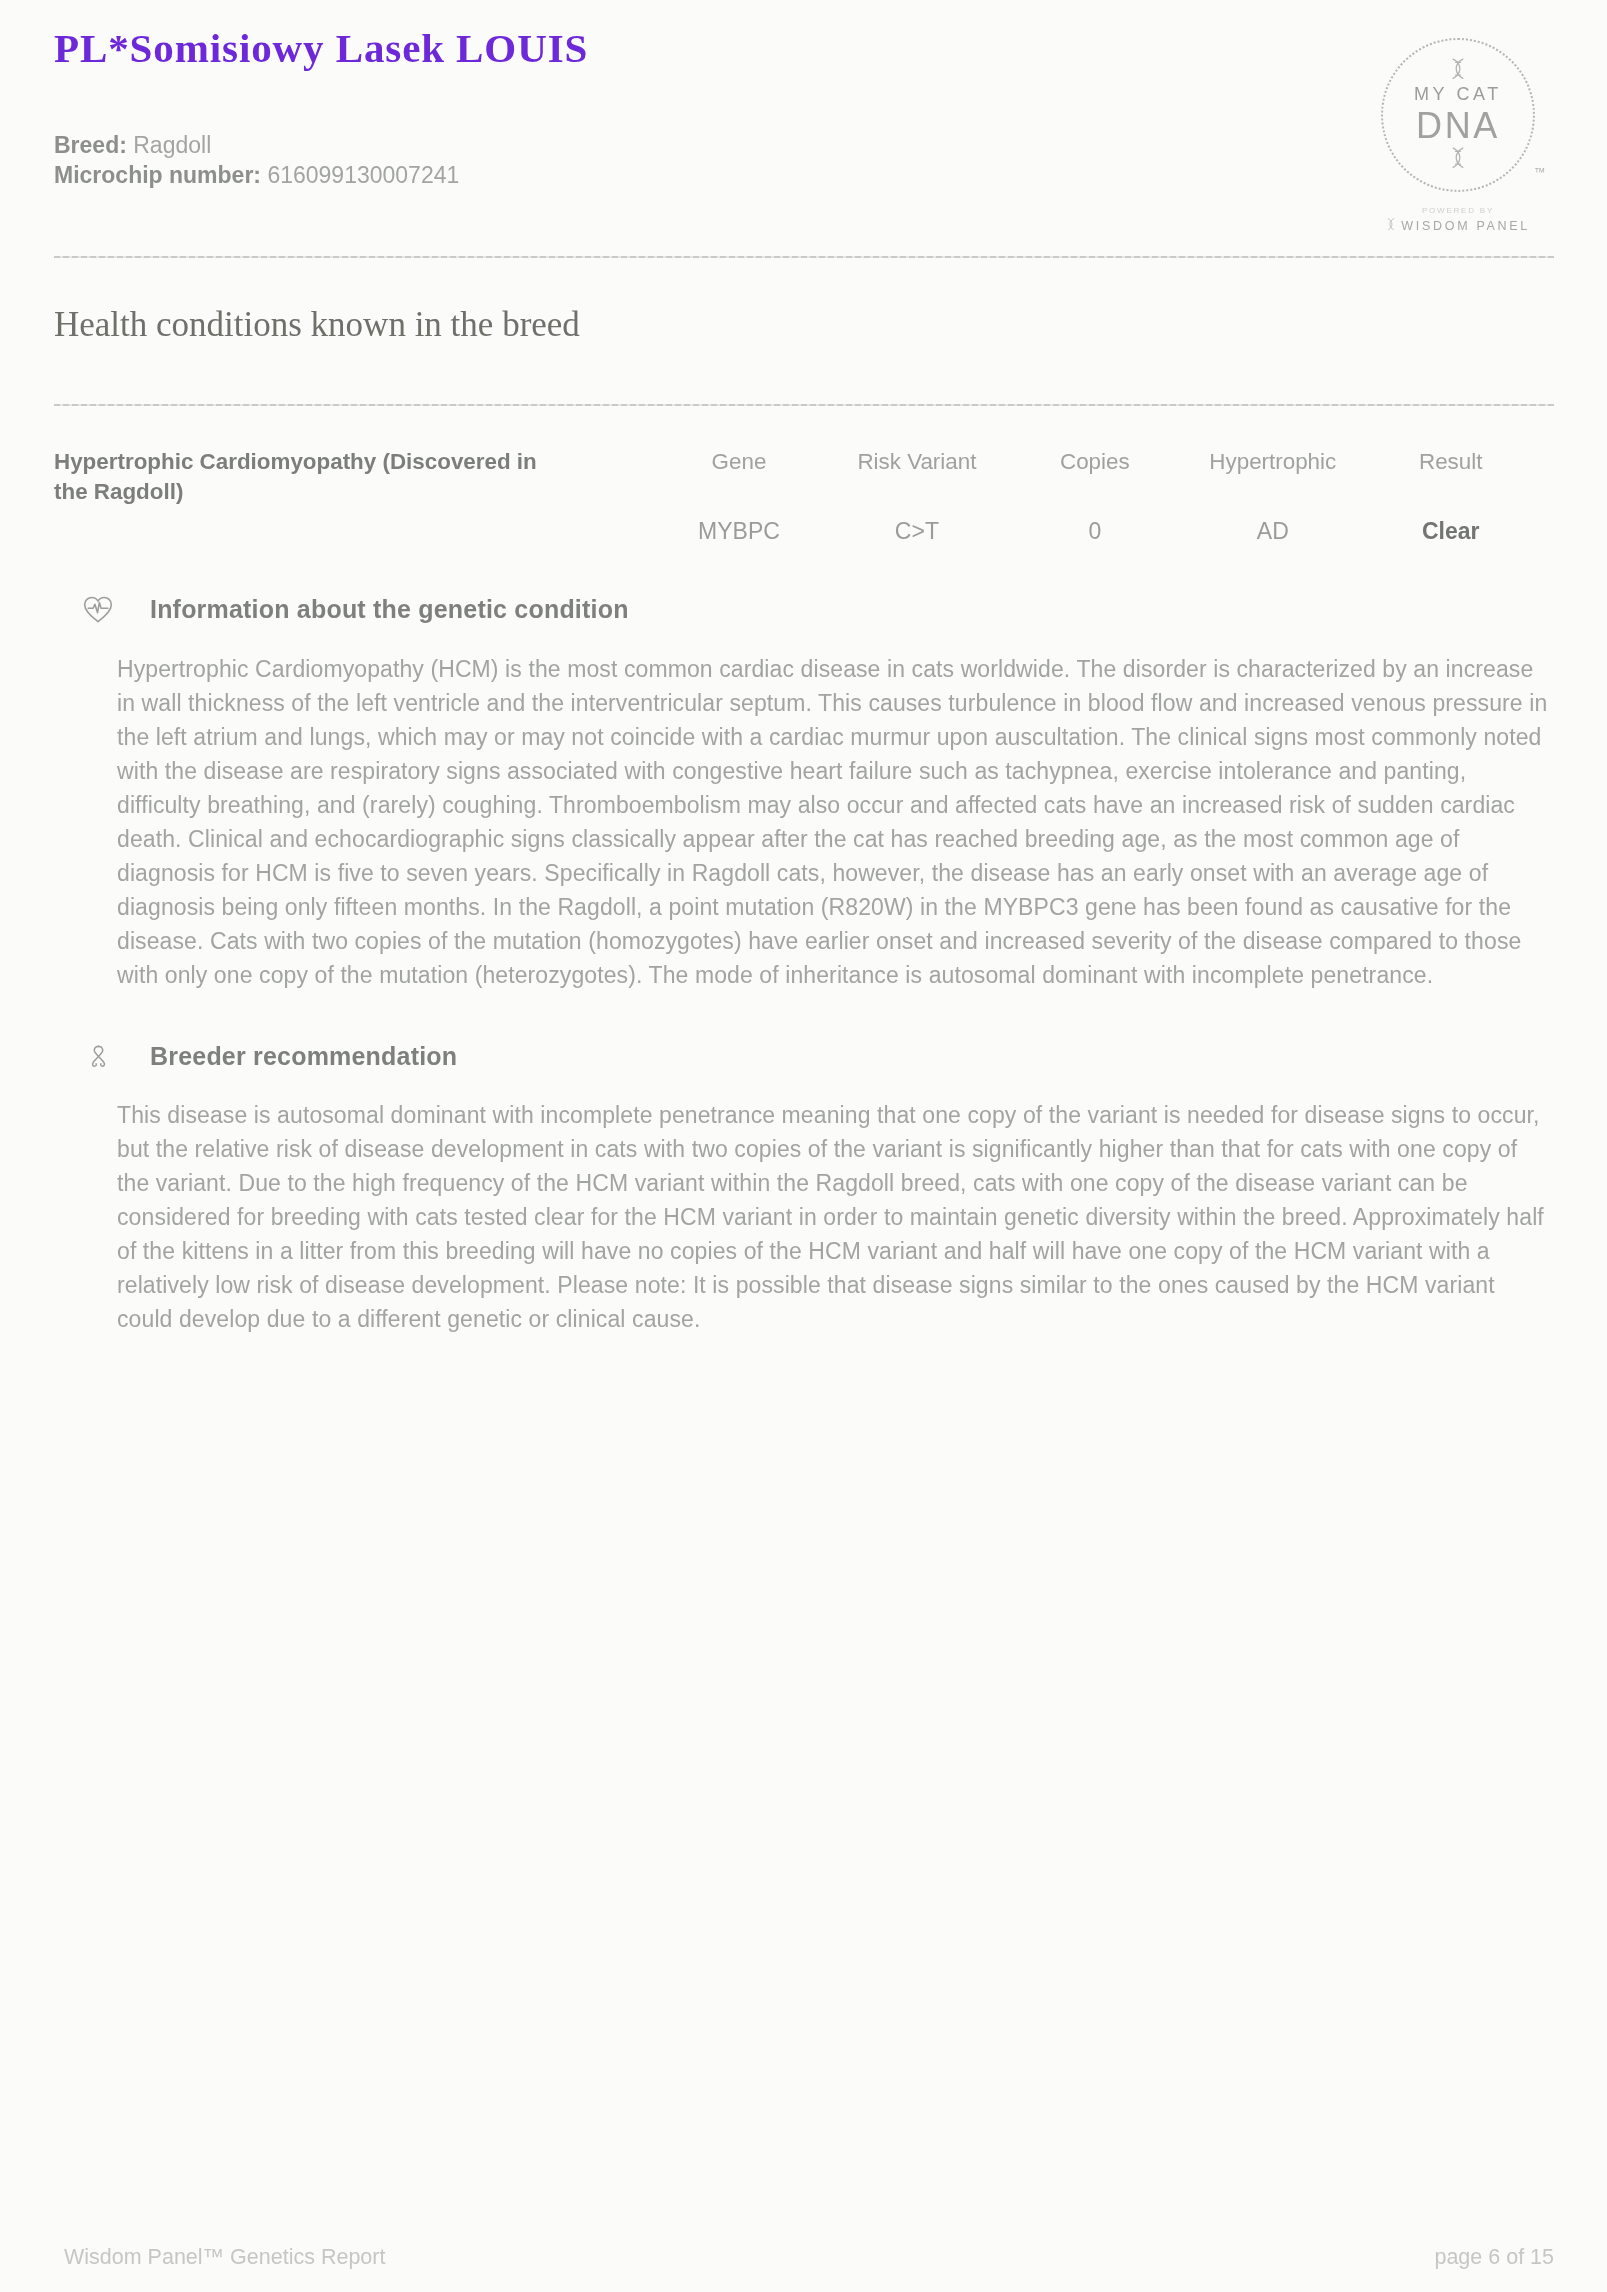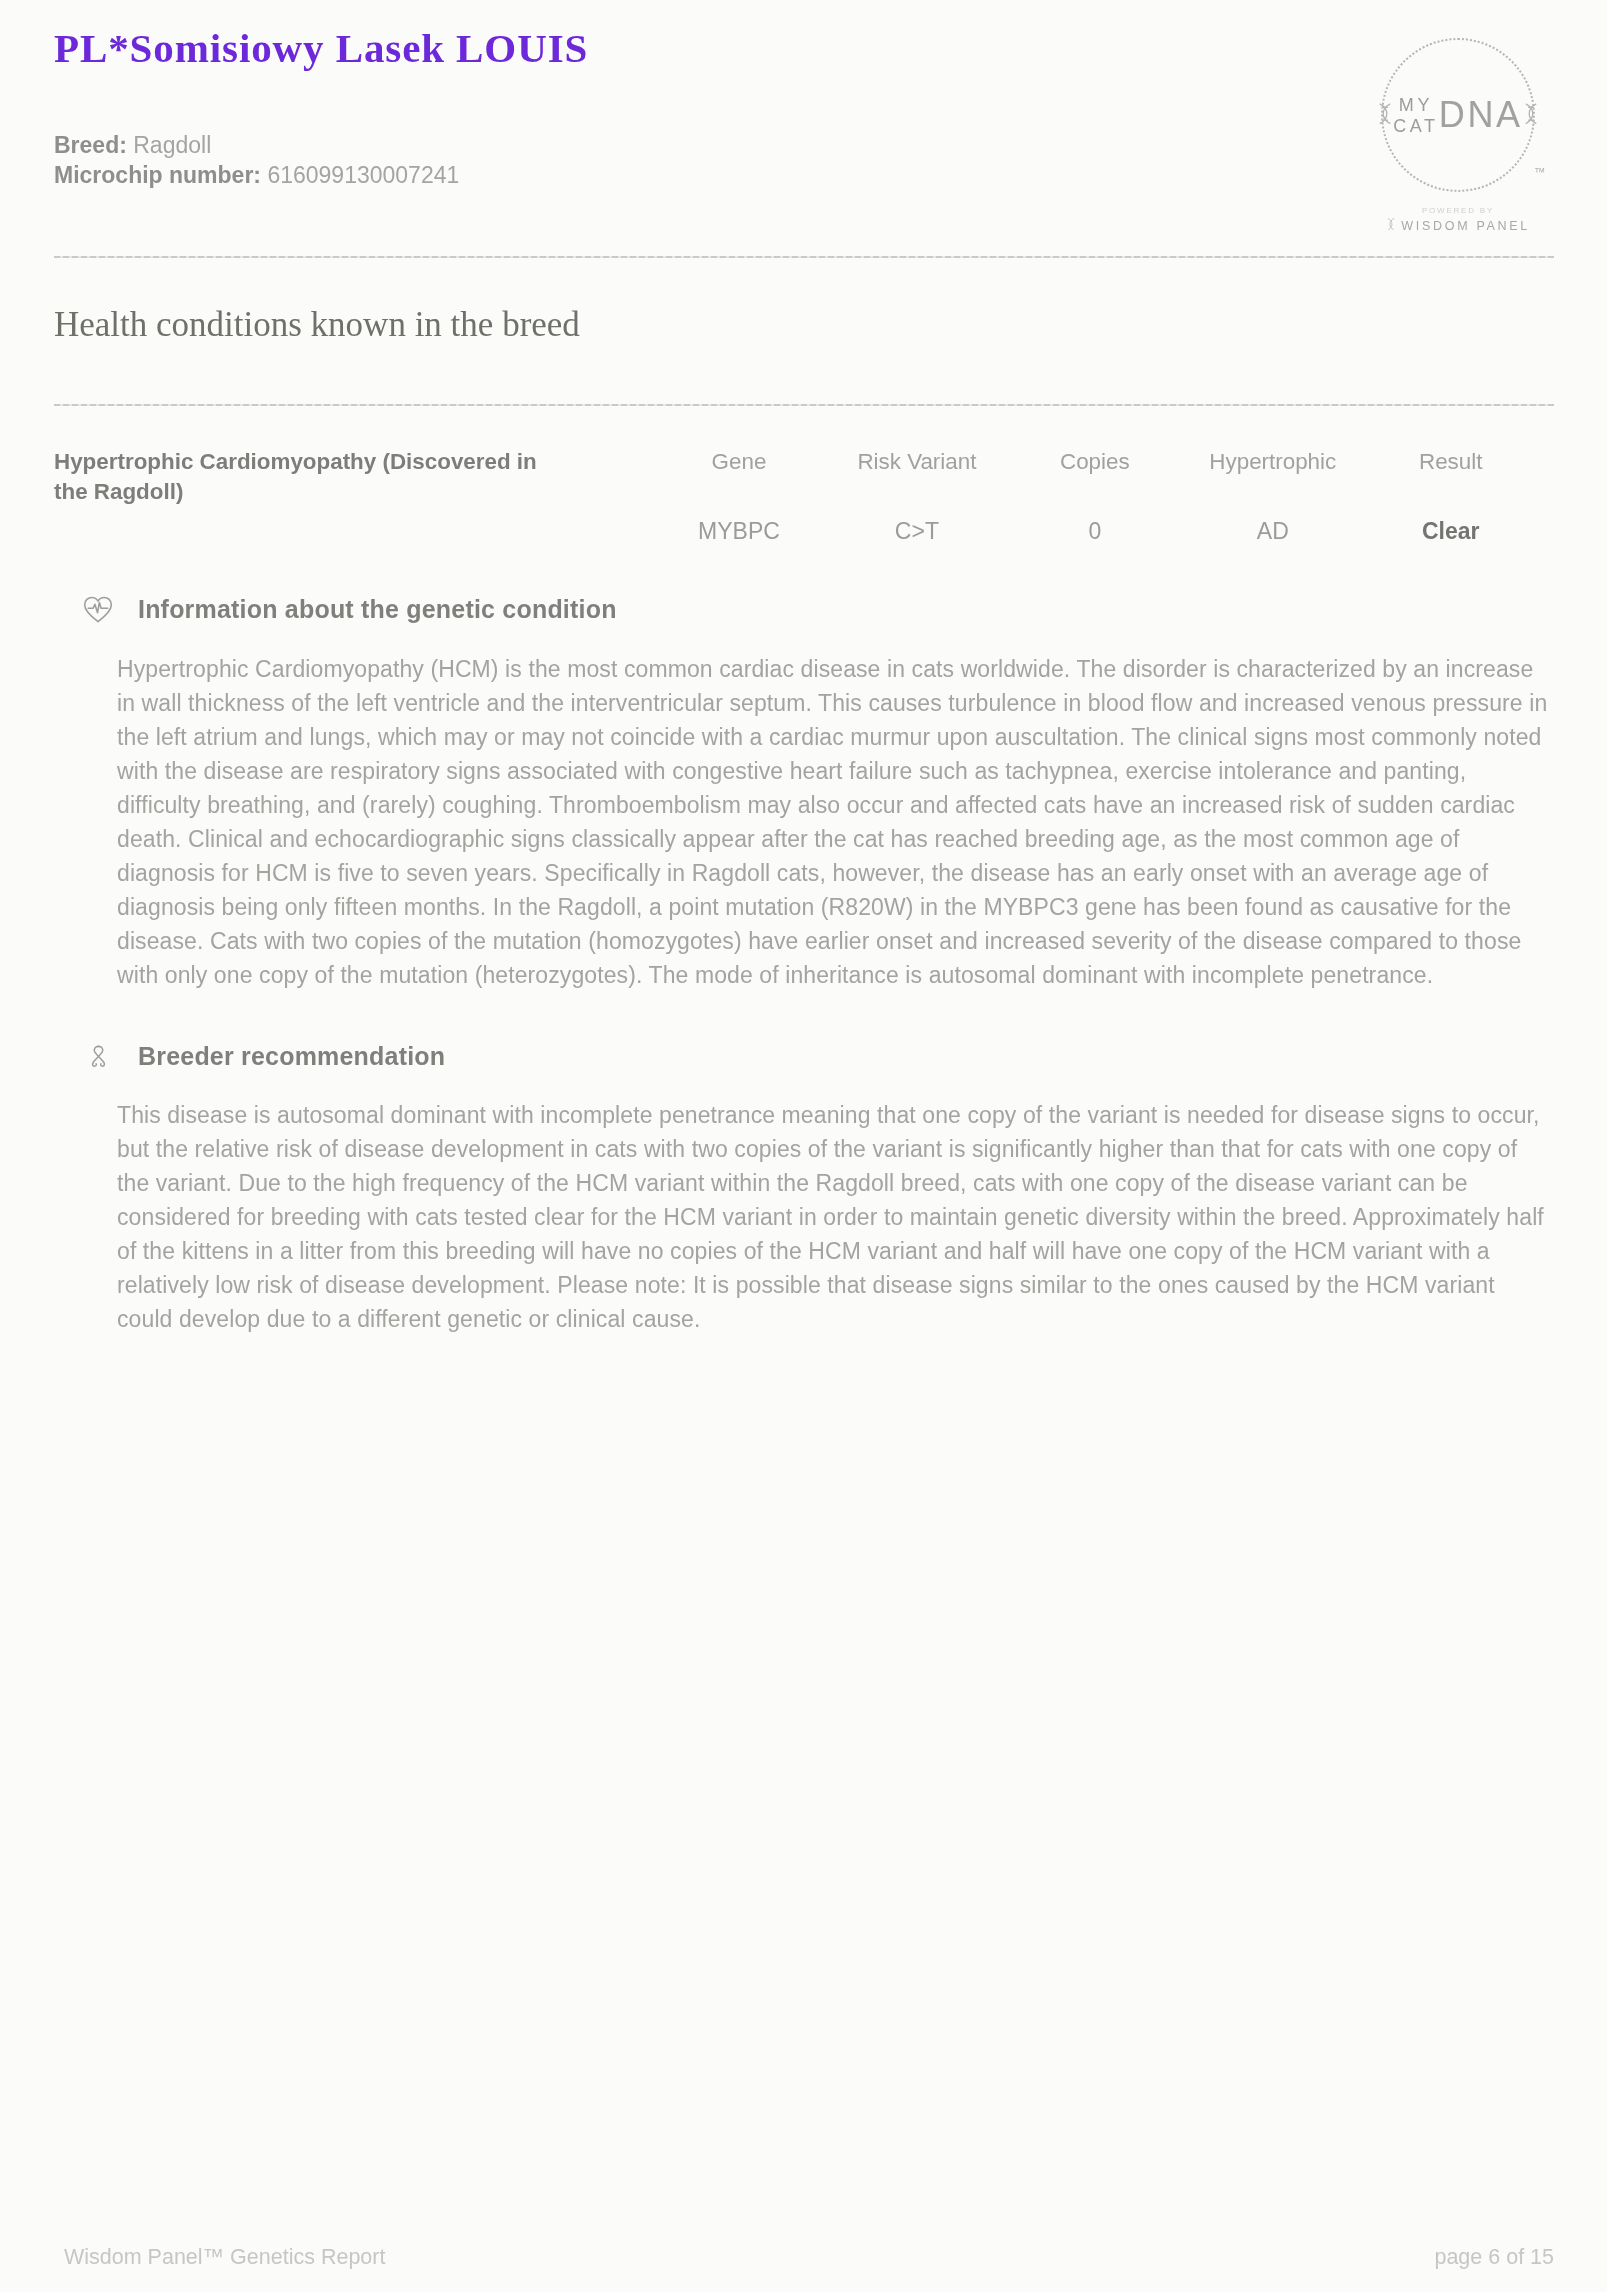--- a/index.html
+++ b/index.html
@@ -31,21 +31,21 @@
 
   
   .logo-wrap {
     position:absolute; top:38px; right:56px; width:188px;
     text-align:center; user-select:none;
   }
   .logo-circle {
     position:relative;
     width:154px; height:154px; margin:0 auto;
     border:2.7px dotted #b5b5b3; border-radius:50%;
-    display:flex; flex-direction:row; align-items:center; justify-content:center;
+    display:flex; flex-direction:column; align-items:center; justify-content:center;
     color:#9b9d9a;
   }
   .logo-line1 { font-size:18px; letter-spacing:3.6px; margin-top:1.8px; }
   .logo-line2 { font-size:36px; letter-spacing:2.7px; font-weight:400; color:#a0a29f; }
   .logo-tm { position:absolute; right:-12.5px; bottom:12.5px; font-size:11.6px; color:#b3b3b1; }
   .logo-sub-small { margin-top:14.3px; font-size:8px; letter-spacing:1.8px; color:#cfcfcd; }
   .logo-sub { margin-top:2.7px; font-size:12.5px; letter-spacing:2.7px; color:#a7a9a6;
               display:flex; align-items:center; justify-content:center; gap:5.4px; }
 
   
@@ -71,21 +71,21 @@
     font-size:22.4px; line-height:30px; font-weight:bold; color:#7c7e7a;
   }
   .cond-cols { flex:1; display:flex; padding-left:45px; padding-right:14.3px; }
   .cond-col { flex:1; text-align:center; }
   .cond-col-head { font-size:22.4px; color:#a0a29e; line-height:30px; }
   .cond-col-val  { font-size:23px; color:#9a9c98; margin-top:41px; }
   .cond-col-val.result { font-weight:bold; color:#737571; }
 
   
   .section { margin-top:50px; }
-  .section-head { display:flex; align-items:center; gap:23px; padding-left:27px; }
+  .section-head { display:flex; align-items:center; gap:35px; padding-left:27px; }
   .section-head .s-icon { width:34px; display:flex; align-items:center; justify-content:center; }
   .section-head .s-title { font-size:25px; font-weight:bold; color:#7e807c; letter-spacing:0.2px; }
   .section-body {
     margin-left:63px; margin-top:27px;
     width:1433px;
     font-size:23px; line-height:34px;
     color:#a2a4a0;
     letter-spacing:0.1px;
   }
 

